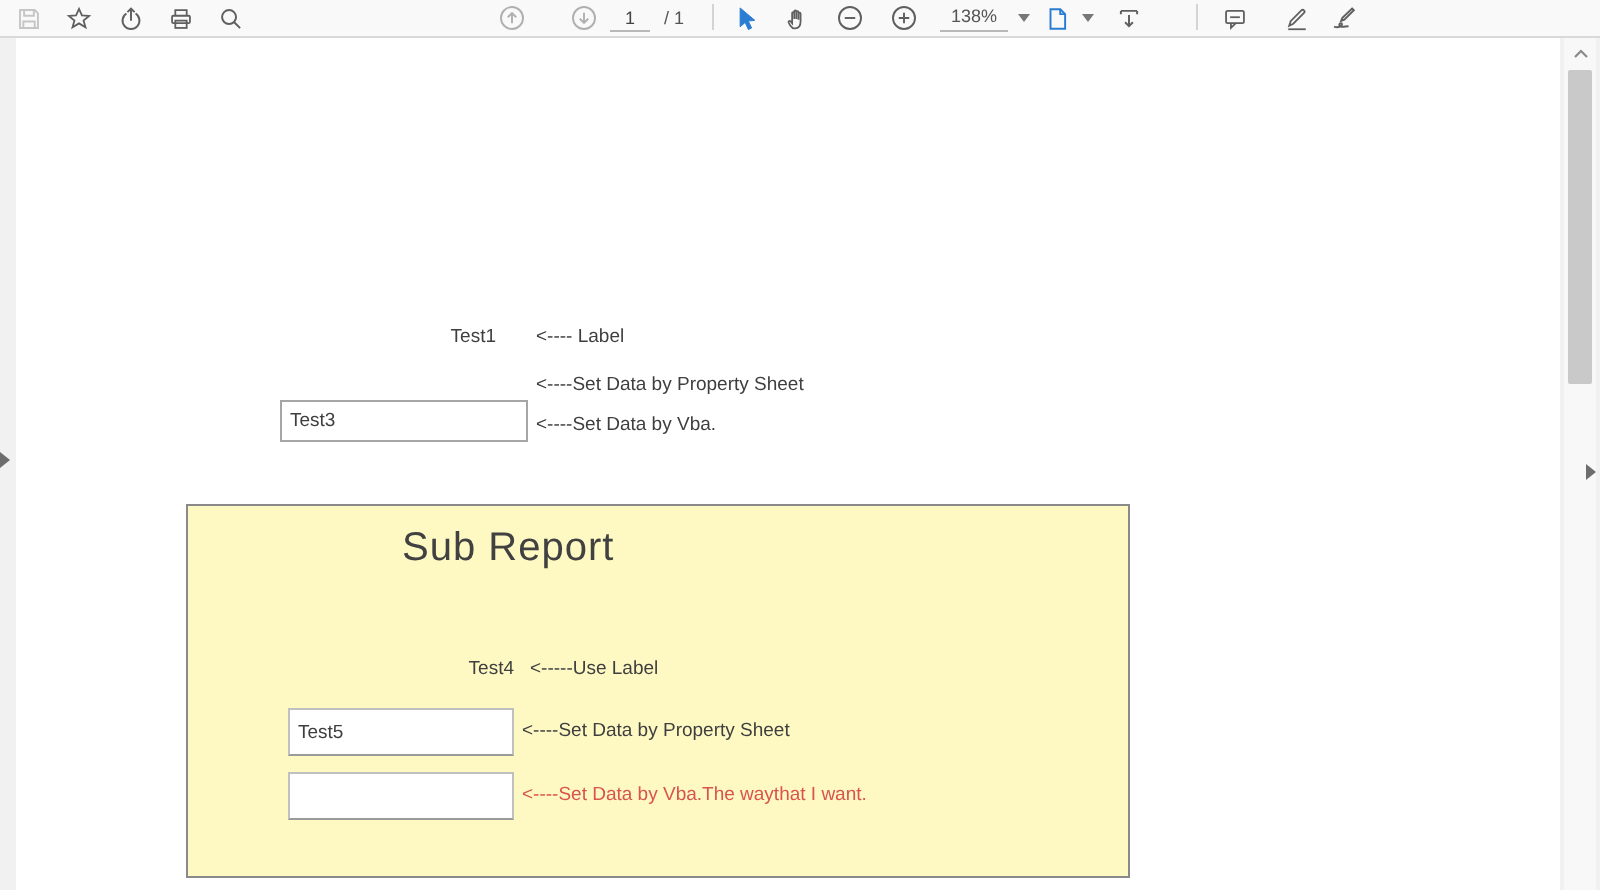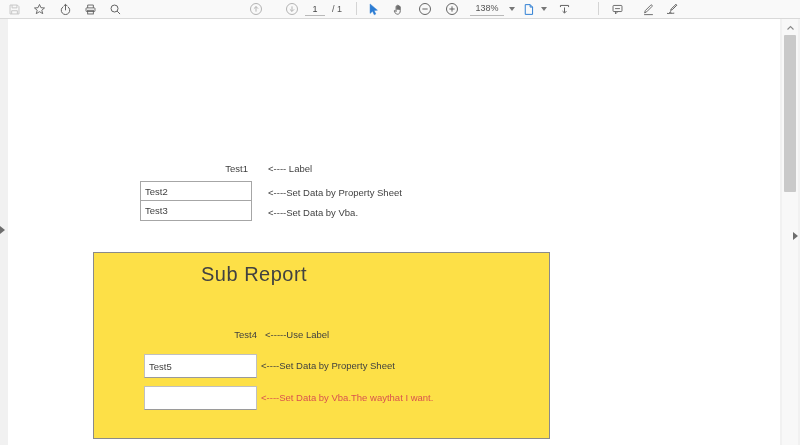--- a/index.html
+++ b/index.html
@@ -58,21 +58,21 @@
     font-size:9.5px;color:#3f3f3f;padding:0 0 0 4px;box-sizing:border-box;
     display:flex;align-items:center;
   }
   .field-box.sub{border:1px solid #c0c0c0;border-bottom-color:#9a9a9a;}
   .note{
     position:absolute;font-size:9.5px;color:#3f3f3f;white-space:nowrap;
   }
   .note.red{color:#d9534f;}
   .subreport{
     position:absolute;left:85px;top:233px;width:455px;height:185px;
-    border:1px solid #8a8a8a;background:#fde047;
+    border:1px solid #8a8a8a;background:#fef9c3;padding-left:15px;
   }
   
   .scrollbar{
     position:absolute;right:2px;top:19px;width:16px;height:426px;
     background:#f8f8f8;
   }
   .scroll-up{
     position:absolute;top:0;left:0;width:16px;height:14px;
     display:flex;align-items:center;justify-content:center;
   }
@@ -255,24 +255,23 @@
   </div>
 </div>
 
 <div class="page">
 
 
 
   <div class="field-label" style="left:132px;top:144px;width:108px;padding-right:4px">Test1</div>
   <div class="note" style="left:260px;top:144px">&lt;---- Label</div>
 
-  <div class="field-box" style="left:132px;top:162px;width:112px;height:20px">Test2</div>
   <div class="note" style="left:260px;top:168px">&lt;----Set Data by Property Sheet</div>
 
-  <div class="field-box" style="left:132px;top:181px;width:112px;height:21px">Test3</div>
+  <div class="field-box" style="left:132px;top:181px;width:124px;height:21px">Test3</div>
   <div class="note" style="left:260px;top:188px">&lt;----Set Data by Vba.</div>
 
   <div class="subreport">
     <div class="section-title" style="left:107px;top:10px">Sub Report</div>
 
     <div class="field-label" style="left:55px;top:76px;width:108px;padding-right:4px">Test4</div>
     <div class="note" style="left:171px;top:76px">&lt;-----Use Label</div>
 
     <div class="field-box sub" style="left:50px;top:101px;width:113px;height:24px">Test5</div>
     <div class="note" style="left:167px;top:107px">&lt;----Set Data by Property Sheet</div>

